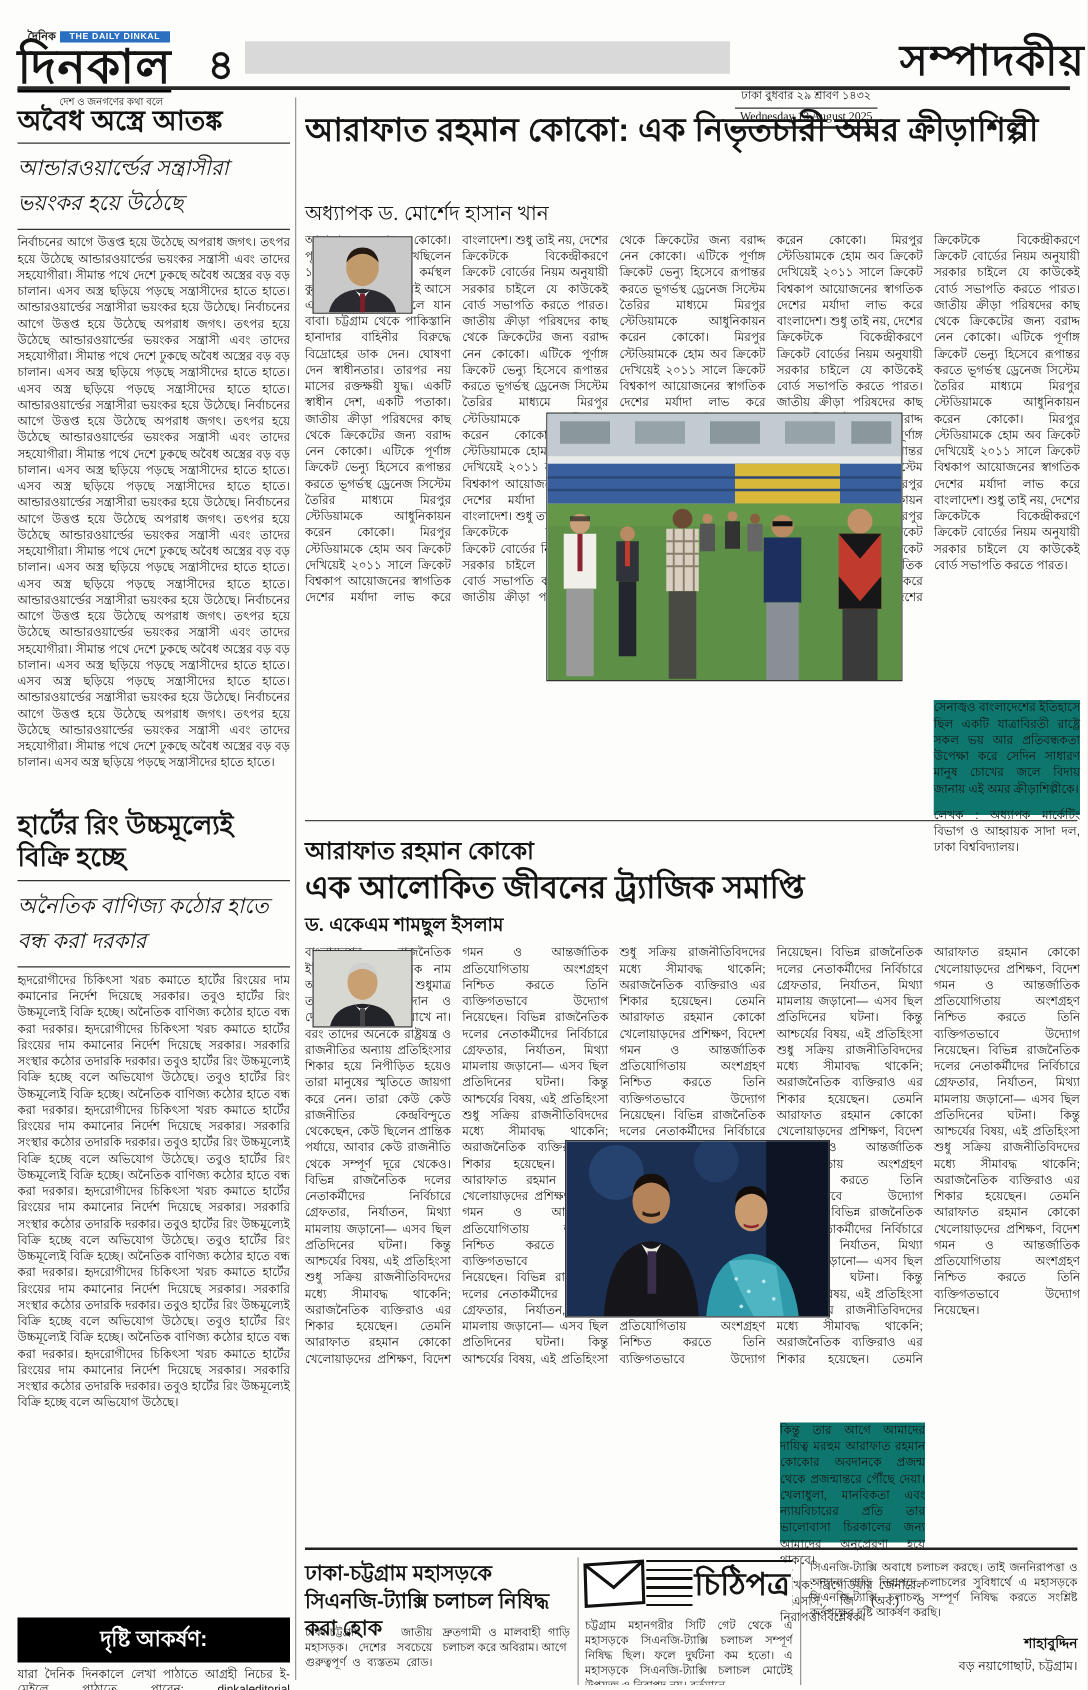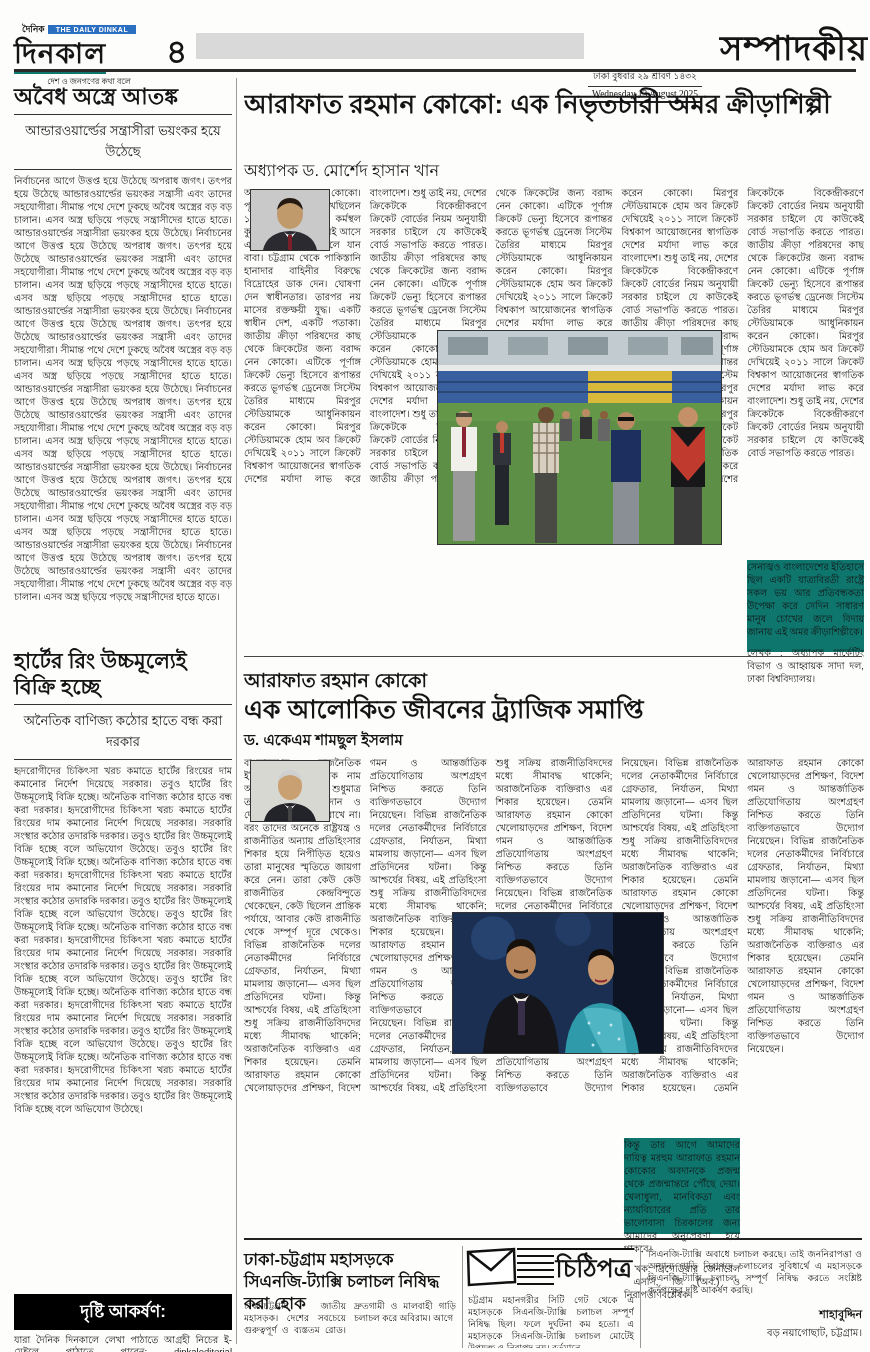--- a/index.html
+++ b/index.html
@@ -4,37 +4,37 @@
 <style>
   html,body{margin:0;padding:0;background:#e8e8e8;}
   .page{position:relative;width:870px;height:1352px;background:#fdfdfc;margin:0 auto;
         font-family:"Liberation Sans","DejaVu Sans",sans-serif;color:#141414;overflow:hidden;}
   .abs{position:absolute;}
   
   .masthead{left:14px;top:22px;width:150px;}
   .m-top{display:flex;align-items:center;gap:3px;margin-left:8px;}
   .m-daily{font-size:9px;font-weight:bold;}
   .m-eng{background:#2b6fc0;color:#fff;font-size:7px;font-weight:bold;padding:1px 8px;letter-spacing:.5px;}
-  .m-title{font-size:28px;font-weight:bold;line-height:34px;letter-spacing:1px;border-bottom:3px solid #0f766e;display:inline-block;}
+  .m-title{font-size:38px;font-weight:bold;line-height:34px;letter-spacing:1px;border-bottom:3px solid #000000;display:inline-block;}
   .m-tag{font-size:8px;text-align:center;margin-top:1px;}
   .page-num{left:166px;top:26px;font-size:33px;font-weight:bold;font-family:"Liberation Serif","DejaVu Serif",serif;}
   .hdr-graybar{left:196px;top:33px;width:388px;height:26px;background:#d9d9d9;}
   .datebox{left:588px;top:30px;width:114px;text-align:center;}
   .datebox .bn{font-size:9px;font-weight:normal;border-bottom:1px solid #333;padding:1px 0 2px;margin-top:38px;}
   .datebox .en{font-size:9.5px;font-family:"Liberation Serif","DejaVu Serif",serif;padding:2px 0;border-bottom:2px solid #222;}
   .section-title{left:692px;top:22px;width:176px;font-size:34px;font-weight:bold;text-align:right;letter-spacing:1px;}
   .hdr-rule{left:14px;top:69px;width:842px;height:3px;background:#2a2a2a;}
   .v-divider{left:236px;top:78px;width:1px;height:1266px;background:#9a9a9a;}
   
   .bodytxt{font-size:9.5px;line-height:13px;text-align:justify;overflow:hidden;}
   .smallrule{height:1px;background:#333;margin:4px 0;}
   
   .lcol{left:14px;width:218px;}
   .l-h1{font-size:22px;font-weight:bold;line-height:26px;}
-  .l-sub{font-size:13px;text-align:center;padding:2px 0;}
+  .l-sub{font-size:17px;padding:2px 0;font-style:italic;}
   
   .notice-bar{background:#000;color:#fff;font-size:17px;font-weight:bold;text-align:center;padding:4px 0;}
   .notice-text{font-size:9.5px;line-height:12px;margin-top:4px;text-align:justify;}
   
   .a1-head{left:244px;top:84px;width:620px;font-size:26px;font-weight:bold;white-space:nowrap;overflow:hidden;}
   .a1-byline{left:244px;top:158px;font-size:16px;font-weight:normal;}
   .cols5{column-count:5;column-gap:9px;}
   .a1-body{left:244px;top:186px;width:620px;height:462px;}
   .ab-rule{left:244px;top:656px;width:618px;height:1px;background:#444;}
   .a2-kicker{left:244px;top:666px;font-size:19px;font-weight:600;}

